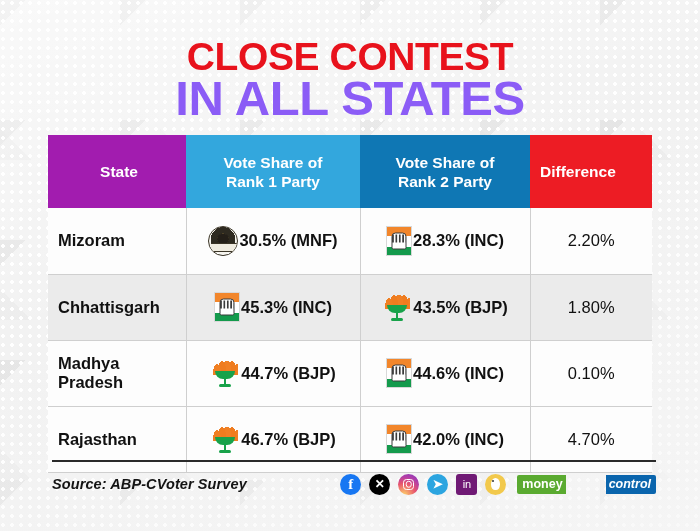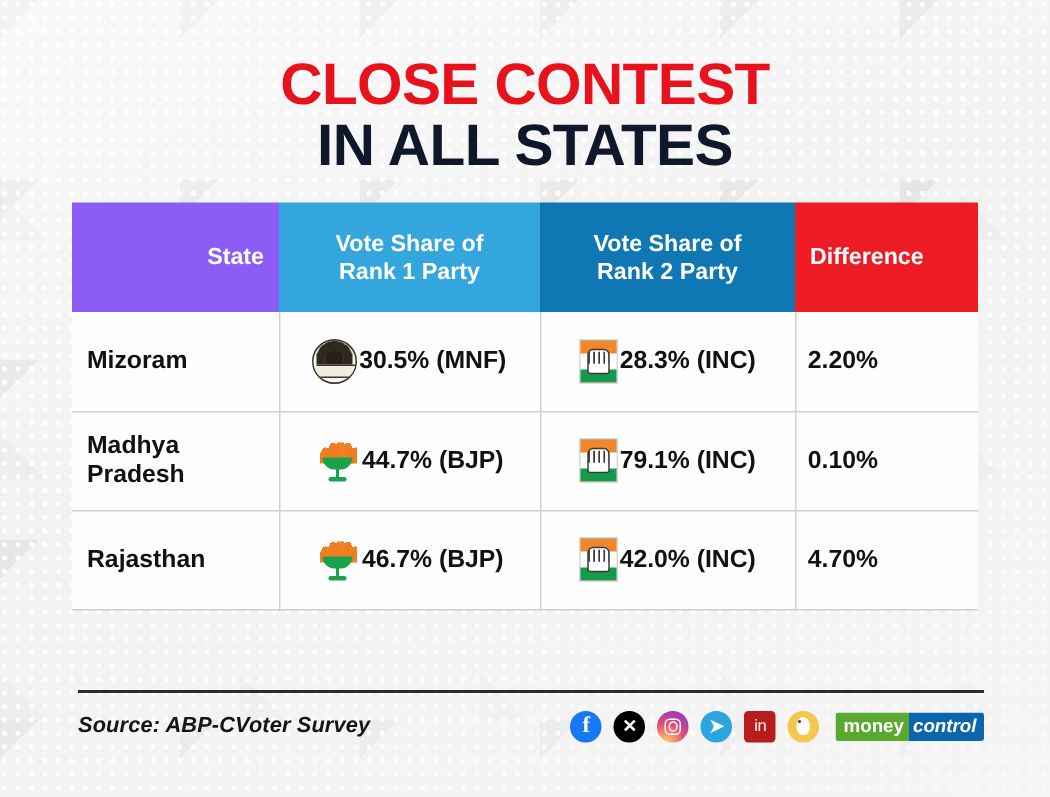--- a/index.html
+++ b/index.html
@@ -52,22 +52,22 @@
     display: block;
     color: #e8121c;
     font-size: 39px;
     font-weight: bold;
     letter-spacing: -0.4px;
     line-height: 42px;
     text-transform: uppercase;
   }
   .title-line2 {
     display: block;
-    color: #0f172a;
-    font-size: 39px;
+    color: #8b5cf6;
+    font-size: 49px;
     font-weight: bold;
     letter-spacing: -0.4px;
     line-height: 40px;
     text-transform: uppercase;
   }
 
   
   .table-wrap {
     position: absolute;
     left: 48px;
@@ -87,21 +87,21 @@
   thead th {
     color: #ffffff;
     font-size: 15.5px;
     font-weight: bold;
     line-height: 19px;
     height: 73px;
     vertical-align: middle;
     padding: 0 10px;
     border: 0;
   }
-  th.h-state { background: #8b5cf6; text-align: right; padding-left: 14px; }
+  th.h-state { background: #a21caf; text-align: center; padding-left: 14px; }
   th.h-r1    { background: #33a7dd; text-align: center; }
   th.h-r2    { background: #0f77b4; text-align: center; }
   th.h-diff  { background: #ed1c24; text-align: left; }
 
   tbody td {
     height: 66px;
     font-size: 16.5px;
     font-weight: bold;
     color: #111111;
     border-bottom: 1px solid #cfcfcf;
@@ -114,22 +114,22 @@
   td.cell-state {
     padding-left: 10px;
     text-align: left;
     line-height: 19px;
     border-right: 1px solid #cfcfcf;
   }
   td.cell-party {
     border-right: 1px solid #cfcfcf;
   }
   td.cell-diff {
-    text-align: left;
-    font-weight: bold;
+    text-align: center;
+    font-weight: normal;
   }
   .party-inner {
     display: flex;
     align-items: center;
     justify-content: center;
     gap: 1px;
   }
   .party-value { white-space: nowrap; }
 
   
@@ -340,21 +340,21 @@
     content: "";
     position: absolute;
     left: 50%; top: 50%;
     transform: translate(-50%, -50%);
     width: 4.5px; height: 4.5px;
     border: 1.5px solid #ffffff;
     border-radius: 50%;
   }
   .s-tg { background: #2ca5e0; font-size: 12px; }
   .s-li {
-    background: #b91c1c;
+    background: #701a75;
     border-radius: 3px;
     font-size: 11px;
     font-weight: normal;
     letter-spacing: -0.3px;
   }
   .s-koo { background: #f2c94c; }
   .s-koo .koo-bird {
     width: 9px; height: 12px;
     background: #ffffff;
     border-radius: 50% 50% 45% 45%;
@@ -367,20 +367,21 @@
     width: 2px; height: 2px;
     background: #333;
     border-radius: 50%;
   }
   .mc-logo {
     display: flex;
     height: 19px;
     margin-left: 3px;
     border-radius: 2px;
     overflow: hidden;
+    gap: 40px;
   }
   .mc-money {
     background: #5aaa30;
     color: #ffffff;
     font-size: 12.5px;
     font-weight: bold;
     padding: 2px 3px 2px 5px;
     line-height: 15px;
   }
   .mc-control {
@@ -440,38 +441,59 @@
           </td>
           <td class="cell-party">
             <div class="party-inner">
               <span class="logo logo-inc"></span>
               <span class="party-value">28.3% (INC)</span>
             </div>
           </td>
           <td class="cell-diff">2.20%</td>
         </tr>
 
+        <tr class="alt">
+          <td class="cell-state">Chhattisgarh</td>
+          <td class="cell-party">
+            <div class="party-inner">
+              <span class="logo logo-inc"></span>
+              <span class="party-value">45.3% (INC)</span>
+            </div>
+          </td>
+          <td class="cell-party">
+            <div class="party-inner">
+              <span class="logo logo-bjp">
+                <span class="petals"></span>
+                  <span class="base"></span>
+                  <span class="stem"></span>
+                  <span class="foot"></span>
+              </span>
+              <span class="party-value">43.5% (BJP)</span>
+            </div>
+          </td>
+          <td class="cell-diff">1.80%</td>
+        </tr>
 
         <tr class="plain">
           <td class="cell-state">Madhya Pradesh</td>
           <td class="cell-party">
             <div class="party-inner">
               <span class="logo logo-bjp">
                 <span class="petals"></span>
                   <span class="base"></span>
                   <span class="stem"></span>
                   <span class="foot"></span>
               </span>
               <span class="party-value">44.7% (BJP)</span>
             </div>
           </td>
           <td class="cell-party">
             <div class="party-inner">
               <span class="logo logo-inc"></span>
-              <span class="party-value">79.1% (INC)</span>
+              <span class="party-value">44.6% (INC)</span>
             </div>
           </td>
           <td class="cell-diff">0.10%</td>
         </tr>
 
 
         <tr class="plain">
           <td class="cell-state">Rajasthan</td>
           <td class="cell-party">
             <div class="party-inner">

